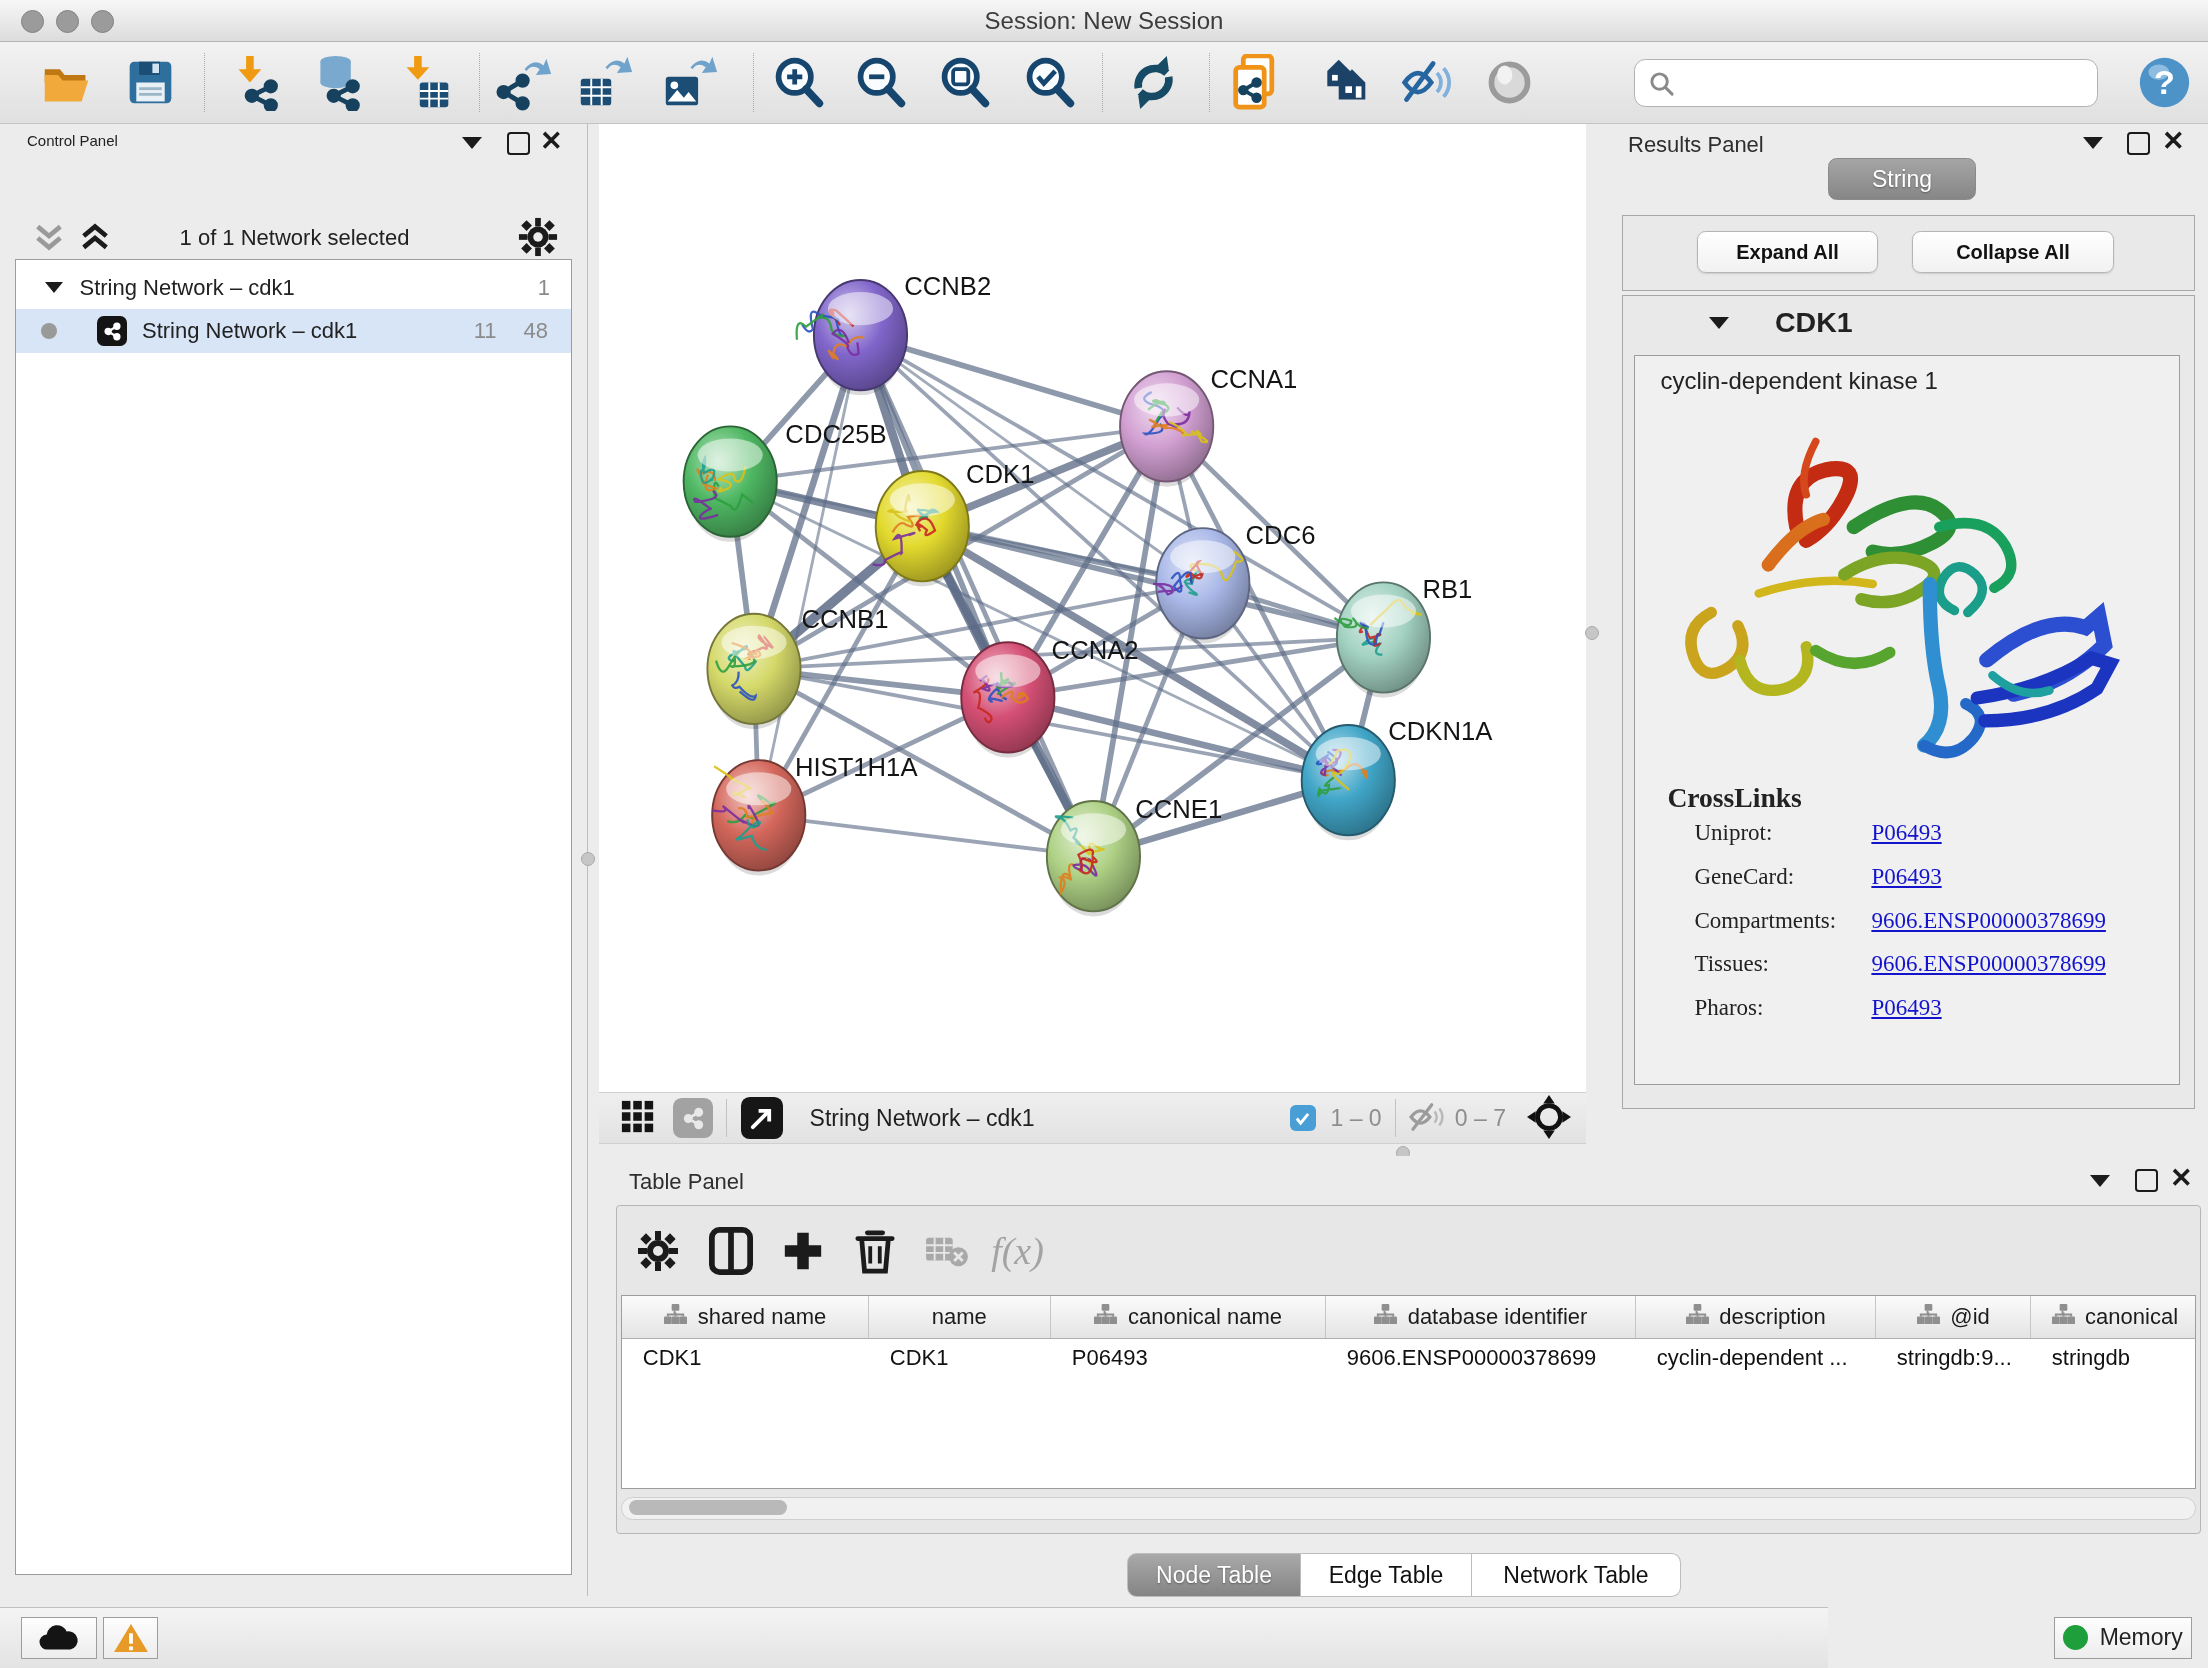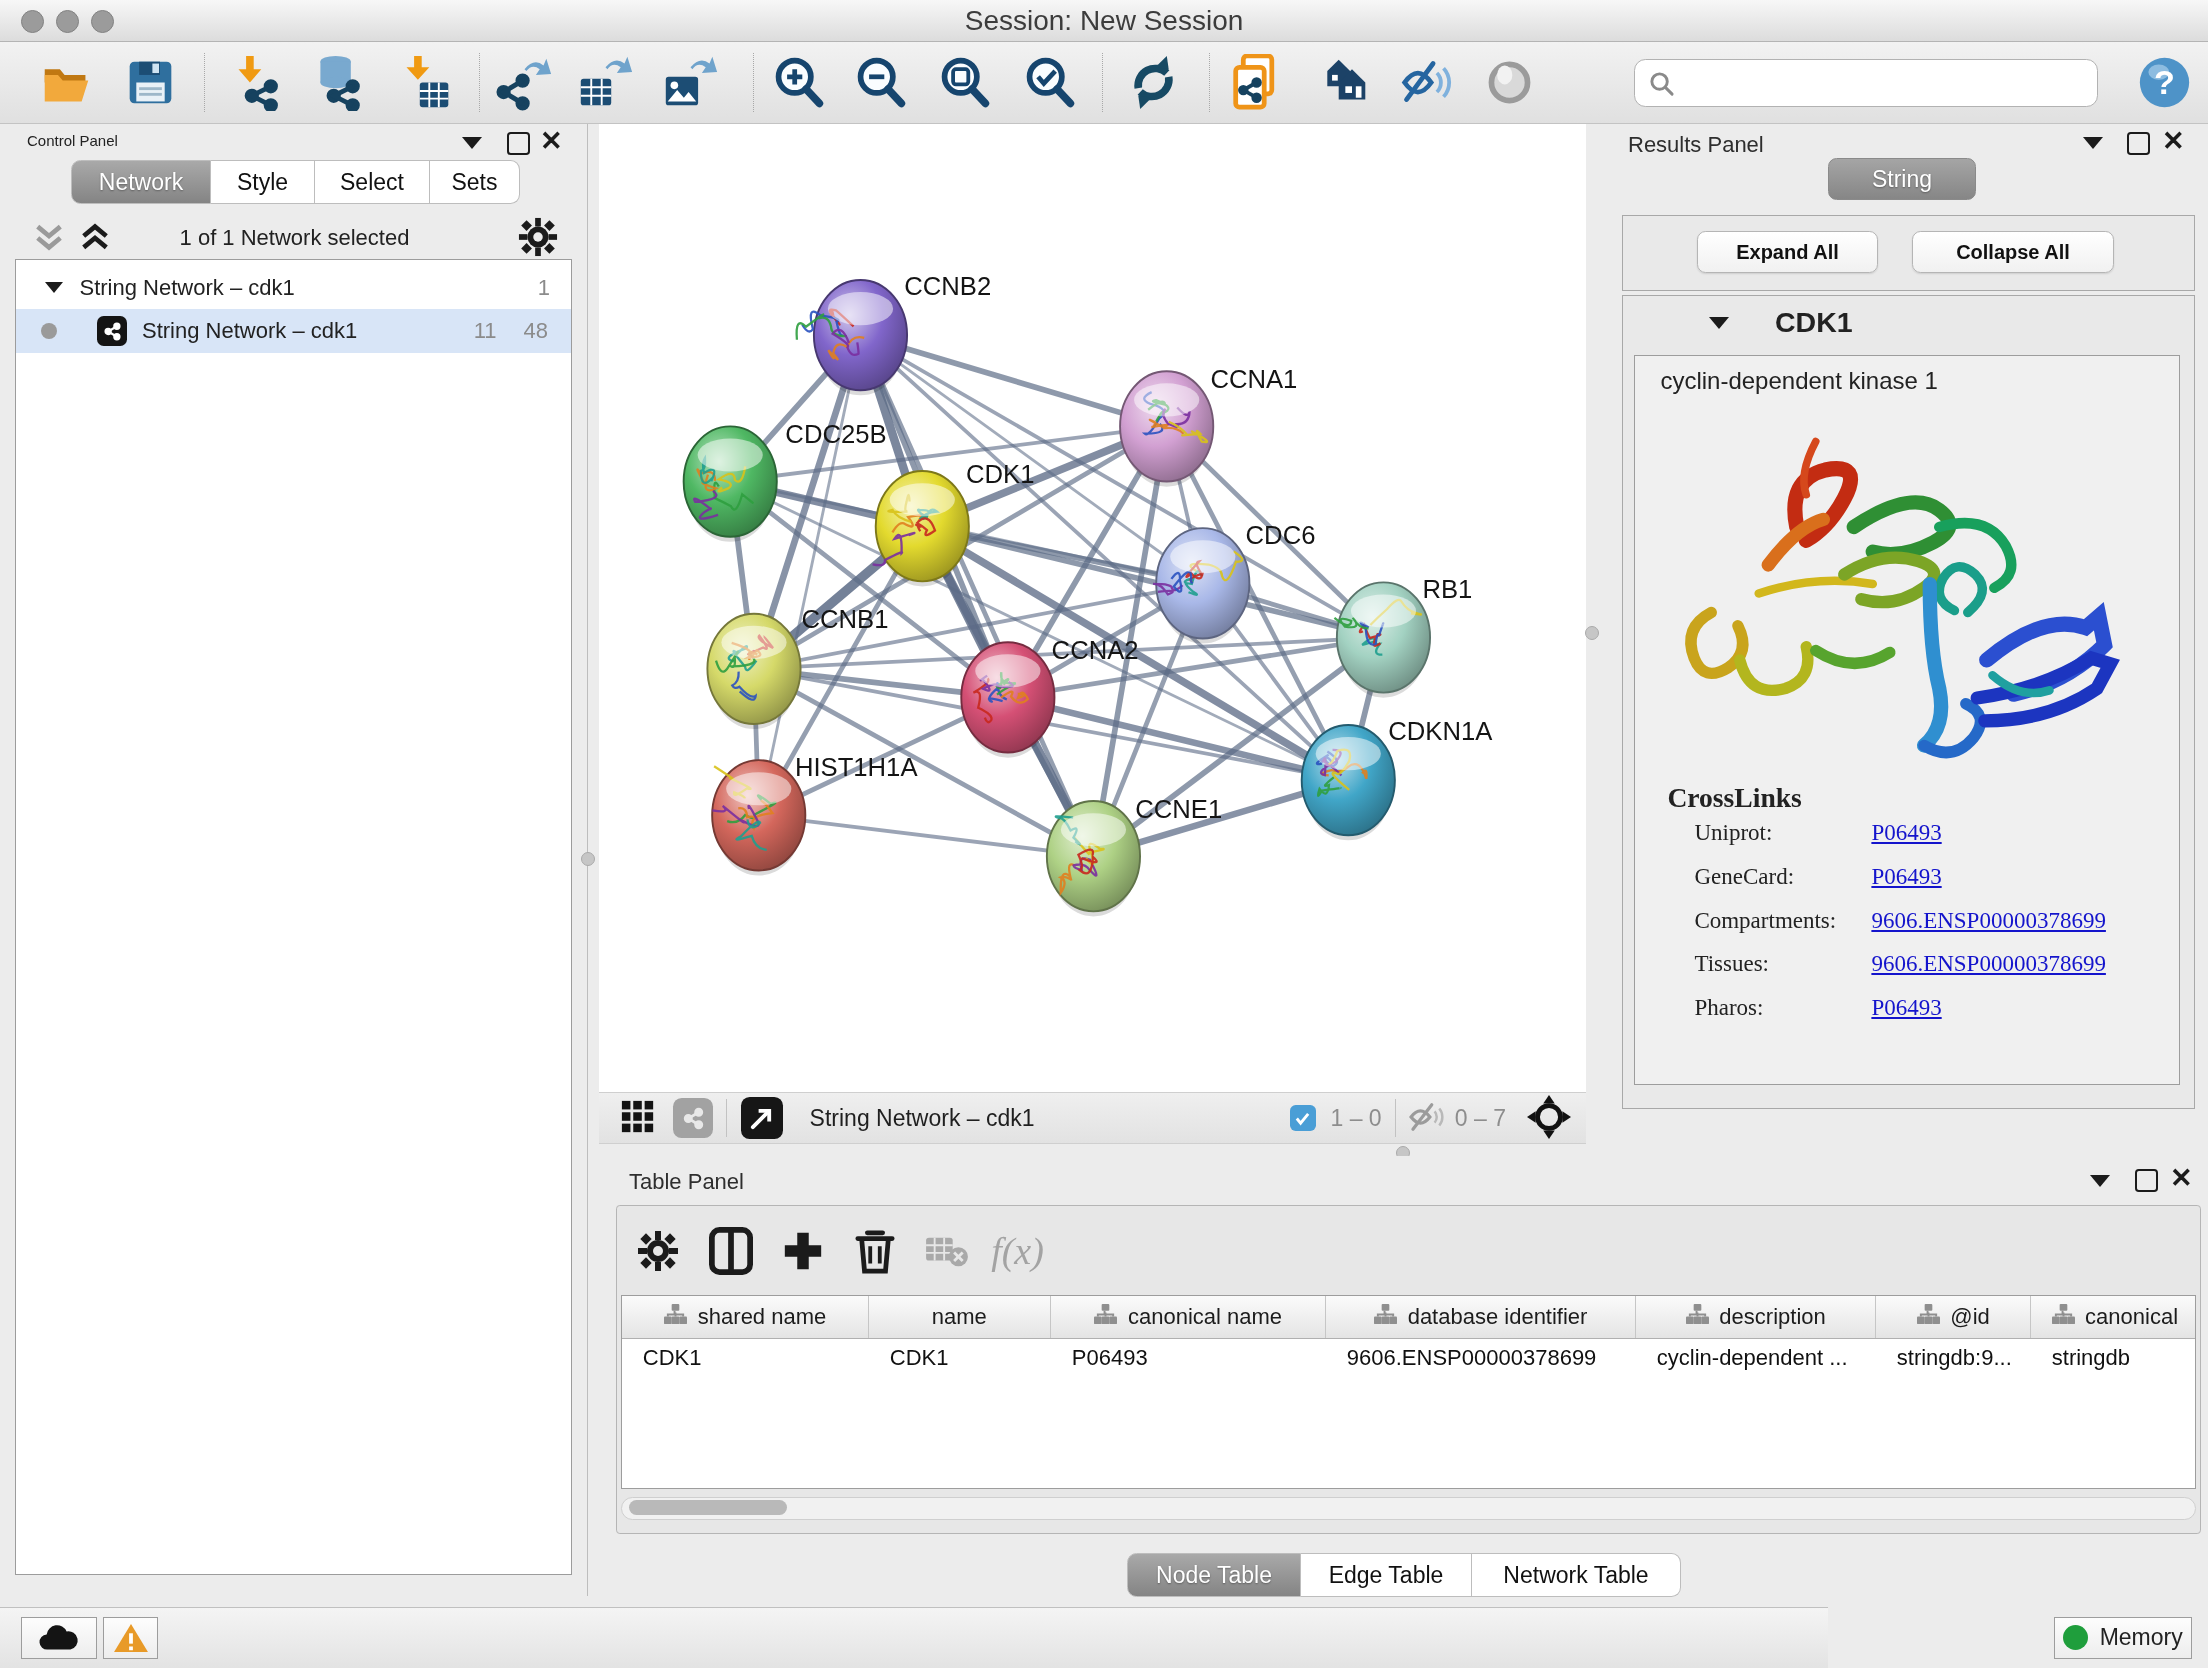--- a/index.html
+++ b/index.html
@@ -4,21 +4,21 @@
 <style>
   * { box-sizing: border-box; margin: 0; padding: 0; }
   html,body { width:2208px; height:1668px; }
   body { font-family:"Liberation Sans", sans-serif; background:#ececec; position:relative; overflow:hidden; color:#222; }
   .abs { position:absolute; }
 
   
   .titlebar { left:0; top:0; width:2208px; height:42px;
     background:linear-gradient(#f7f7f7,#dcdcdc); border-bottom:1px solid #b4b4b4;
     display:flex; align-items:center; justify-content:center; }
-  .titlebar .title { font-size:28px; color:#3c3c3c; }
+  .titlebar .title { font-size:24px; color:#3c3c3c; }
   .tl-dot { position:absolute; top:9.5px; width:23px; height:23px; border-radius:50%;
     background:#9b9b9b; border:1px solid #828282; }
 
   
   .toolbar { left:0; top:42px; width:2208px; height:82px;
     background:linear-gradient(#f2f2f2,#e0e0e0); border-bottom:1px solid #c3c3c3; }
   .tb-sep { position:absolute; top:11.4px; height:59px; width:0; border-left:1.9px dotted #a8a8a8; }
   .tb-icon { position:absolute; top:12.4px; width:57px; height:57px; display:flex; align-items:center; justify-content:center; }
   .searchbox { position:absolute; left:1634px; top:17px; width:464px; height:48px; background:#fff;
     border:1px solid #b2b2b2; border-radius:11.4px; display:flex; align-items:center; padding-left:13.3px; }
@@ -271,26 +271,20 @@
       </svg>
   </span>
 </div>
 
 <div class="abs ctrl">
   <div class="abs" style="left:27px; top:7.6px;">Control Panel</div>
   <span class="abs pt-tri" style="left:462px; top:13.3px;"></span>
   <span class="abs pt-box" style="left:507px; top:7.6px;"></span>
   <span class="abs pt-x" style="left:540px; top:5.7px;">✕</span>
 
-  <div class="abs seg" style="left:71px; top:36px;" id="ctrl-tabs">
-      <div class="tab active" style="width: 140px;">Network</div>
-      <div class="tab" style="width: 104px;">Style</div>
-      <div class="tab" style="width: 115px;">Select</div>
-      <div class="tab" style="width: 90px;">Sets</div>
-    </div>
 
   <span class="abs" style="left:32px; top:97px;">
     <svg width="34" height="32" viewBox="0 0 36 34">
         <g fill="none" stroke="#9a9a9a" stroke-width="5">
           <path d="M6 6 l12 10 12 -10"></path>
           <path d="M6 18 l12 10 12 -10"></path>
         </g>
       </svg>
   </span>
   <span class="abs" style="left:78px; top:97px;">

